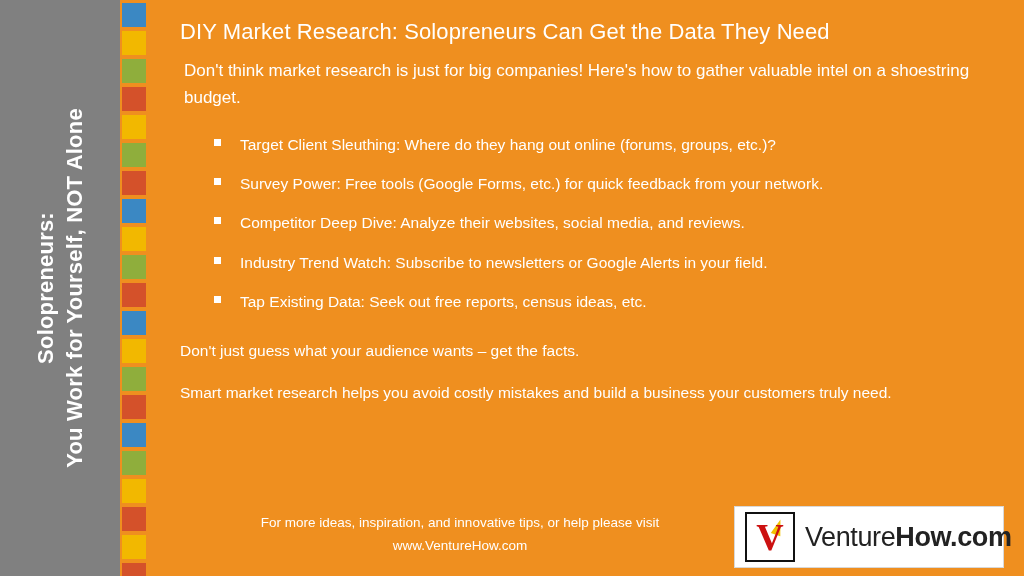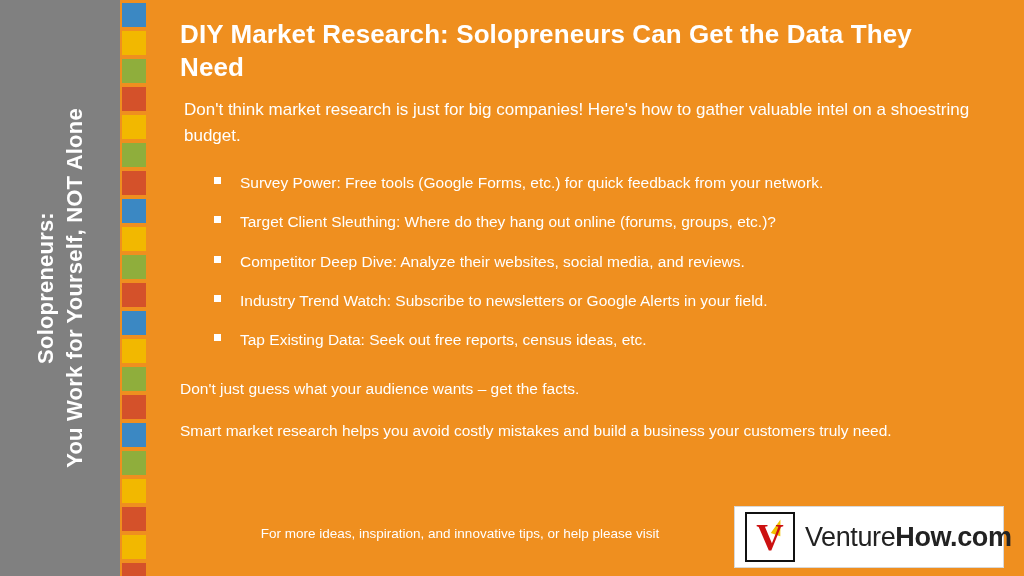--- a/index.html
+++ b/index.html
@@ -71,22 +71,22 @@
 
   
   .content {
     flex: 1 1 auto;
     padding: 18px 28px 0 32px;
     box-sizing: border-box;
     position: relative;
     color: #ffffff;
   }
   .headline {
-    font-size: 26px;
-    font-weight: bold;
+    font-size: 22px;
+    font-weight: normal;
     line-height: 1.28;
     margin: 0 0 12px 0;
     letter-spacing: 0.1px;
     max-width: 800px;
   }
   .subhead {
     font-size: 17px;
     line-height: 1.55;
     margin: 0 0 8px 4px;
     max-width: 830px;
@@ -118,21 +118,21 @@
   }
   .closing p {
     font-size: 15.5px;
     line-height: 1.55;
     margin: 0 0 18px 0;
     max-width: 830px;
   }
   .footer-note {
     position: absolute;
     left: 32px;
-    bottom: 30px;
+    bottom: 18px;
     width: 560px;
     text-align: center;
     font-size: 13.5px;
     line-height: 1.7;
     color: #ffffff;
   }
   
   .logo-box {
     position: absolute;
     right: 20px;
@@ -226,35 +226,36 @@
       <div class="chip" style="background: rgb(212, 81, 42);"></div>
     </div>
 
   <div class="content">
 
     <h1 class="headline">DIY Market Research: Solopreneurs Can Get the Data They Need</h1>
 
     <p class="subhead">Don't think market research is just for big companies! Here's how to gather valuable intel on a shoestring budget.</p>
 
     <ul class="points">
+        <li><span class="bullet"></span><span>Target Client Sleuthing: Where do they hang out online (forums, groups, etc.)?</span></li>
         <li><span class="bullet"></span><span>Survey Power: Free tools (Google Forms, etc.) for quick feedback from your network.</span></li>
-        <li><span class="bullet"></span><span>Target Client Sleuthing: Where do they hang out online (forums, groups, etc.)?</span></li>
         <li><span class="bullet"></span><span>Competitor Deep Dive: Analyze their websites, social media, and reviews.</span></li>
         <li><span class="bullet"></span></li>
         <li><span class="bullet"></span><span>Industry Trend Watch: Subscribe to newsletters or Google Alerts in your field.</span></li>
         <li><span class="bullet"></span><span>Tap Existing Data: Seek out free reports, census ideas, etc.</span></li>
       </ul>
 
     <div class="closing">
       <p>Don't just guess what your audience wants – get the facts.</p>
       <p>Smart market research helps you avoid costly mistakes and build a business your customers truly need.</p>
     </div>
 
     <div class="footer-note">
       <div>For more ideas, inspiration, and innovative tips, or help please visit</div>
+      <div>www.VentureHow.com</div>
     </div>
 
     <div class="logo-box">
       <div class="logo-mark">
         <span class="spark"></span>
         <span class="v">V</span>
       </div>
       <div class="logo-text">
         <span class="bold">Venture</span><span class="light">How.com</span>
       </div>

